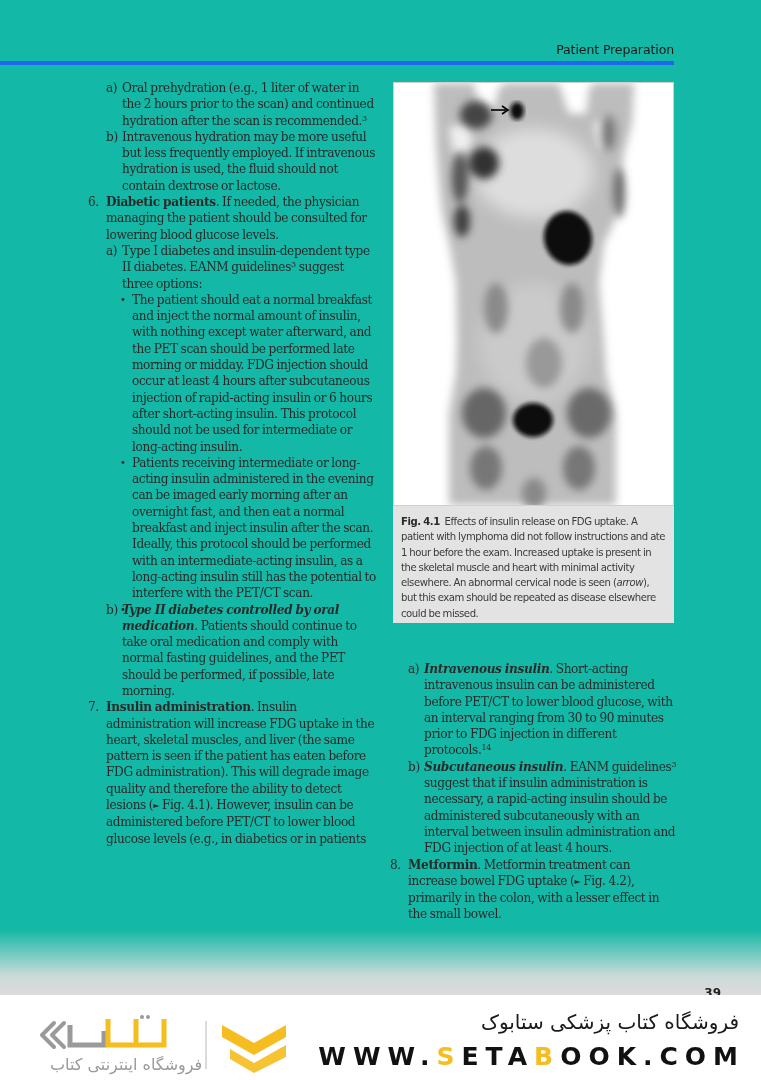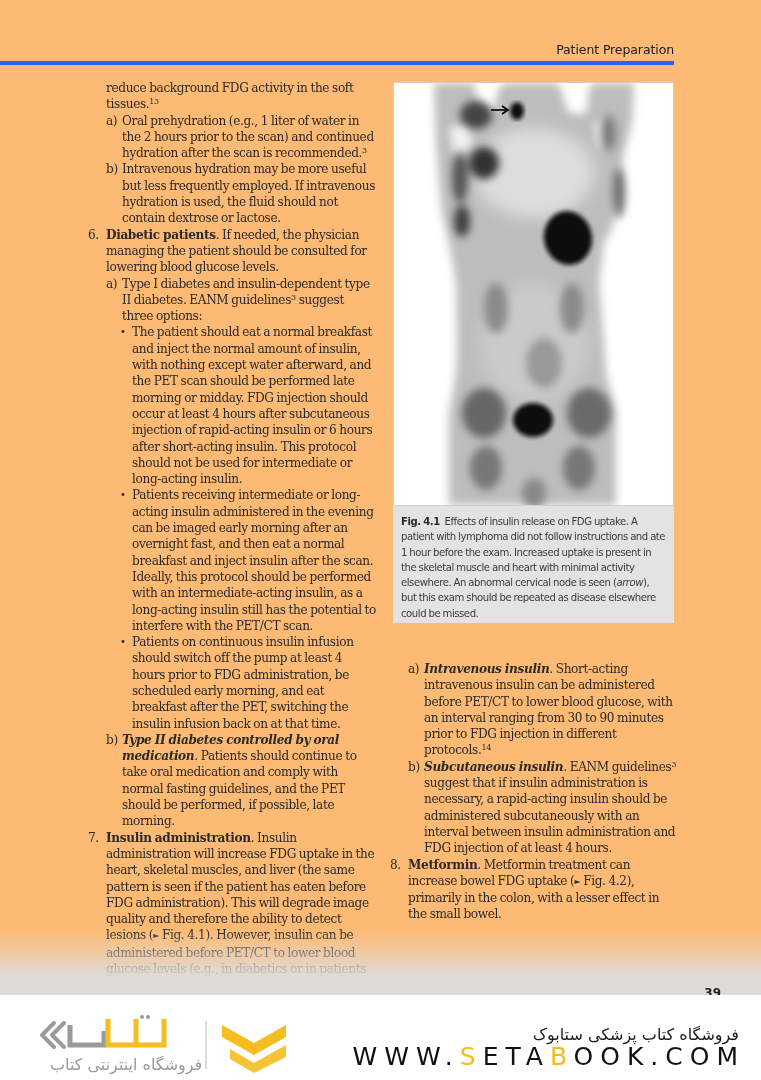--- a/index.html
+++ b/index.html
@@ -4,21 +4,21 @@
 <style>
   html, body { margin:0; padding:0; }
   body {
     width:761px; height:1080px; position:relative; overflow:hidden;
     background:#ffffff;
     font-family:"DejaVu Serif", serif;
     color:#2a2a2a;
   }
   .page {
     position:absolute; left:0; top:0; width:761px; height:1019px;
-    background:#fdba74; overflow:hidden;
+    background:#14b8a6; overflow:hidden;
   }
   .fade {
     position:absolute; left:0; top:930px; width:761px; height:65px;
     background:linear-gradient(to bottom, rgba(255,255,255,0) 0%, rgba(222,222,222,0.9) 70%, #dcdcdc 100%);
     pointer-events:none;
   }
   .running-head {
     position:absolute; right:87px; top:42px;
     font-family:"DejaVu Sans", sans-serif; font-size:12.5px; color:#1a1a1a;
     letter-spacing:-0.1px;
@@ -62,41 +62,40 @@
     position:absolute; right:40px; top:986px;
     font-family:"DejaVu Sans", sans-serif; font-size:12px; color:#222; font-weight:bold;margin-left:28px;
   }
 
   .banner {
     position:absolute; left:0; top:995px; width:761px; height:85px; background:#ffffff;
   }
   .logo-area { position:absolute; left:34px; top:1015px; width:260px; height:60px; }
   .store-fa {
     position:absolute; right:22px; top:1010px;
-    font-family:"DejaVu Sans", sans-serif; font-size:16px; color:#1a1a1a; direction:rtl;margin-top:15px;
+    font-family:"DejaVu Sans", sans-serif; font-size:20px; color:#1a1a1a; direction:rtl;
   }
   .store-url {
     position:absolute; right:16px; top:1042px;
-    font-family:"DejaVu Sans", sans-serif; font-size:25px; color:#111; letter-spacing:7px;
+    font-family:"DejaVu Sans", sans-serif; font-size:25px; color:#111; letter-spacing:7px;font-weight:bold;
   }
   .store-url .hl { color:#f5bd1f; }
   .logo-sub {
     position:absolute; left:50px; top:1055px;
     font-family:"DejaVu Sans", sans-serif; font-size:16px; color:#9a9a9a; direction:rtl;
   }
 </style>
 </head>
 <body>
 
 <div class="page">
   <div class="running-head">Patient Preparation</div>
   <div class="head-rule"></div>
 
   <div class="col col-left">
-    <p><span>reduce background FDG activity in the soft tissues.</span><sup>13</sup></p>
 
     <p class="hang sub-item">
       <span class="lbl">a)</span><span>Oral prehydration (e.g., 1 liter of water in the 2 hours prior to the scan) and continued hydration after the scan is recommended.</span><sup>3</sup>
     </p>
     <p class="hang sub-item">
       <span class="lbl">b)</span><span>Intravenous hydration may be more useful but less frequently employed. If intravenous hydration is used, the fluid should not contain dextrose or lactose.</span>
     </p>
 
     <p class="hang ol-item">
       <span class="lbl">6.</span><b>Diabetic patients</b><span>. If needed, the physician managing the patient should be consulted for lowering blood glucose levels.</span>
@@ -104,21 +103,21 @@
     <p class="hang sub-item">
       <span class="lbl">a)</span><span>Type I diabetes and insulin-dependent type II diabetes. EANM guidelines</span><sup>3</sup><span> suggest three options:</span>
     </p>
     <p class="hang bul-item">
       <span class="lbl">•</span><span>The patient should eat a normal breakfast and inject the normal amount of insulin, with nothing except water afterward, and the PET scan should be performed late morning or midday. FDG injection should occur at least 4 hours after subcutaneous injection of rapid-acting insulin or 6 hours after short-acting insulin. This protocol should not be used for intermediate or long-acting insulin.</span>
     </p>
     <p class="hang bul-item">
       <span class="lbl">•</span><span>Patients receiving intermediate or long-acting insulin administered in the evening can be imaged early morning after an overnight fast, and then eat a normal breakfast and inject insulin after the scan. Ideally, this protocol should be performed with an intermediate-acting insulin, as a long-acting insulin still has the potential to interfere with the PET/CT scan.</span>
     </p>
     <p class="hang bul-item">
-      <span class="lbl">•</span><span>Patients on continuous insulin infusion should switch off the pump at least 4 hours prior to FDG administration, be scheduled early morning, and eat breakfast after the PET, switching the insulin infusion back on at that time.</span>
+      <span class="lbl">•</span>
     </p>
     <p class="hang sub-item">
       <span class="lbl">b)</span><span class="bi">Type II diabetes controlled by oral medication</span><span>. Patients should continue to take oral medication and comply with normal fasting guidelines, and the PET should be performed, if possible, late morning.</span>
     </p>
 
     <p class="hang ol-item">
       <span class="lbl">7.</span><b>Insulin administration</b><span>. Insulin administration will increase FDG uptake in the heart, skeletal muscles, and liver (the same pattern is seen if the patient has eaten before FDG administration). This will degrade image quality and therefore the ability to detect lesions (</span><span class="tri">►</span> <span>Fig. 4.1</span><span>). However, insulin can be administered before PET/CT to lower blood glucose levels (e.g., in diabetics or in patients</span>
     </p>
   </div>
 

